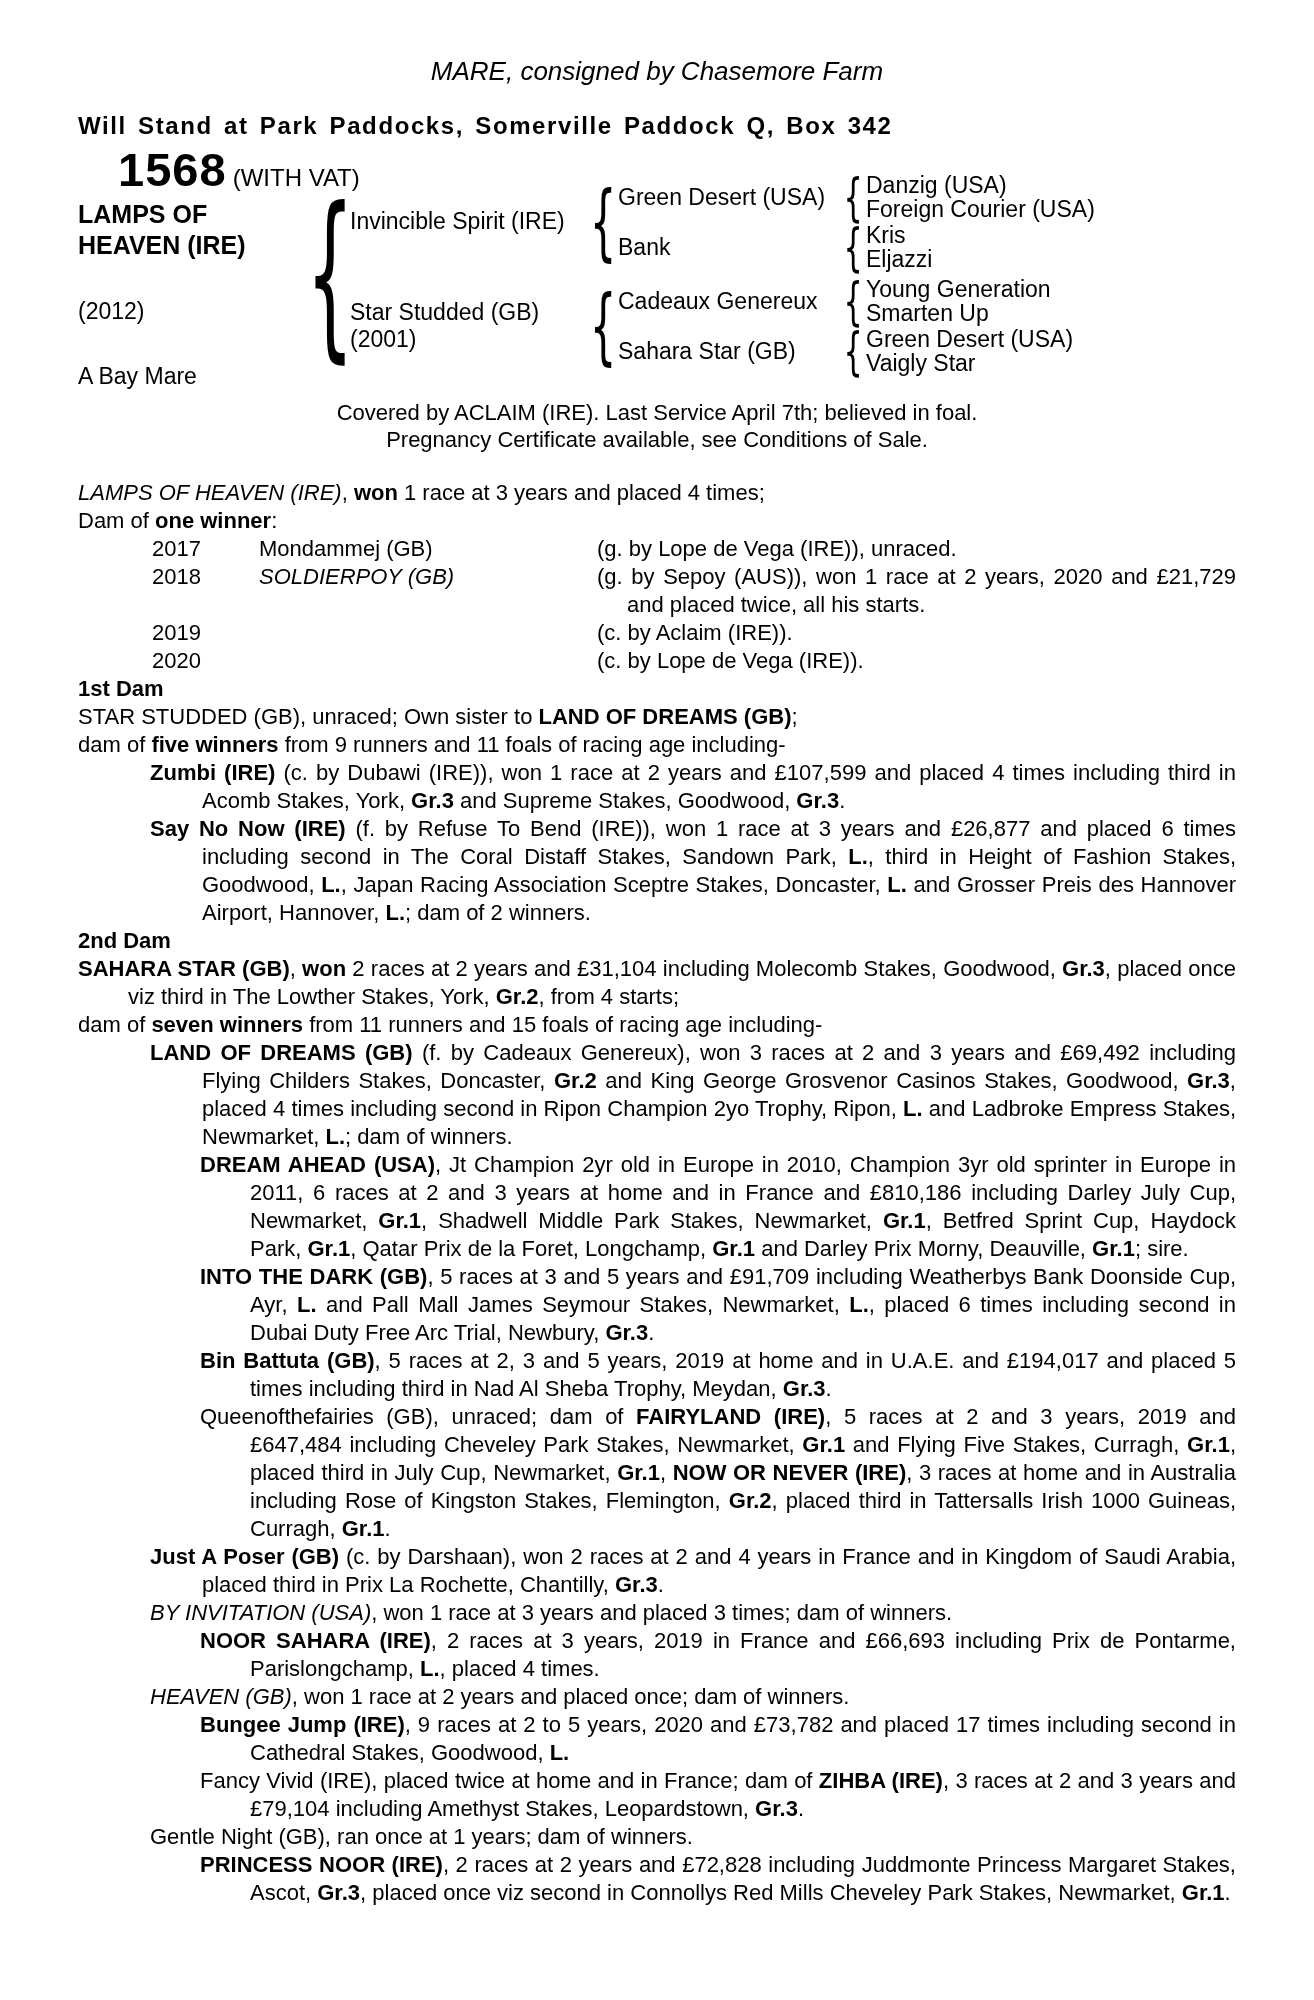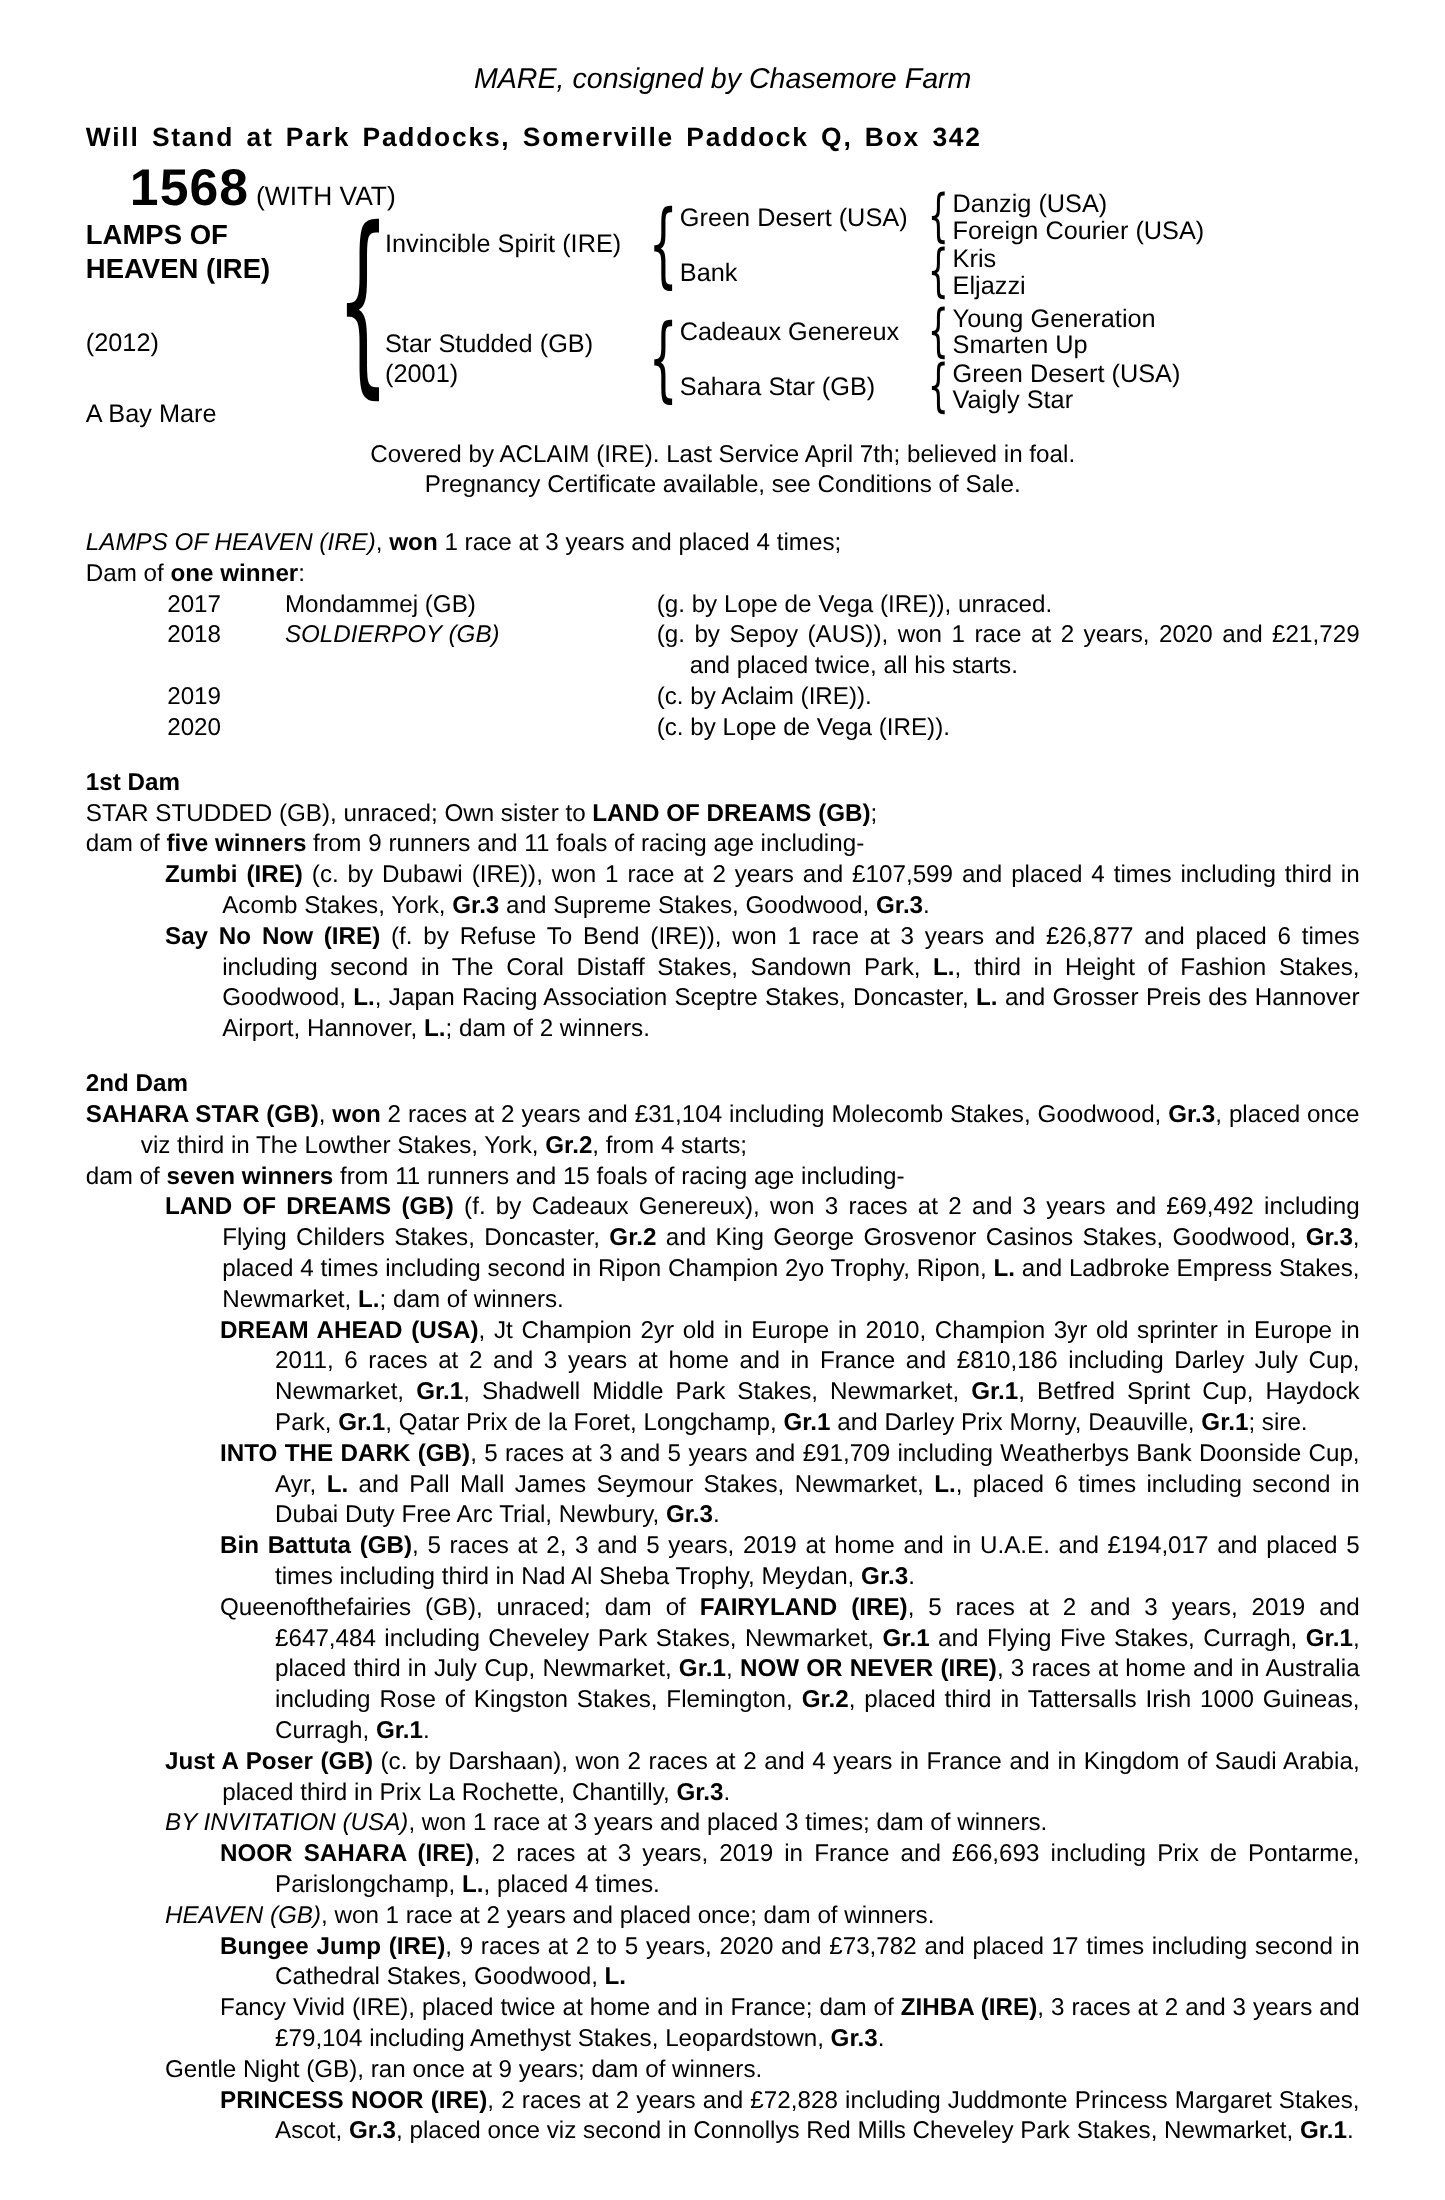--- a/index.html
+++ b/index.html
@@ -59,21 +59,21 @@
   .para{margin:0;}
   .l0{padding-left:50px;text-indent:-50px;}
   .l1{padding-left:124px;text-indent:-52px;}
   .l2{padding-left:172px;text-indent:-50px;}
 
   .produce .prow{display:flex;gap:16px;}
   .pr-year{flex:0 0 91px;margin-left:74px;}
   .pr-name{flex:0 0 322px;}
   .pr-desc{flex:1;text-align:justify;padding-left:30px;text-indent:-30px;}
 
-  .section-heading{font-weight:bold;margin-top:22px;}
+  .section-heading{font-weight:bold;}
 </style>
 </head>
 <body>
 
 <div class="page">
 
   <div class="title">MARE, consigned by Chasemore Farm</div>
 
   <div class="stand">Will Stand at Park Paddocks, Somerville Paddock Q, Box 342</div>
 
@@ -192,17 +192,17 @@
       <div class="para just l2"><span class="b">DREAM AHEAD (USA)</span><span>, Jt Champion 2yr old in Europe in 2010, Champion 3yr old sprinter in Europe in 2011, 6 races at 2 and 3 years at home and in France and £810,186 including Darley July Cup, Newmarket, </span><span class="b">Gr.1</span><span>, Shadwell Middle Park Stakes, Newmarket, </span><span class="b">Gr.1</span><span>, Betfred Sprint Cup, Haydock Park, </span><span class="b">Gr.1</span><span>, Qatar Prix de la Foret, Longchamp, </span><span class="b">Gr.1</span><span> and Darley Prix Morny, Deauville, </span><span class="b">Gr.1</span><span>; sire.</span></div>
       <div class="para just l2"><span class="b">INTO THE DARK (GB)</span><span>, 5 races at 3 and 5 years and £91,709 including Weatherbys Bank Doonside Cup, Ayr, </span><span class="b">L.</span><span> and Pall Mall James Seymour Stakes, Newmarket, </span><span class="b">L.</span><span>, placed 6 times including second in Dubai Duty Free Arc Trial, Newbury, </span><span class="b">Gr.3</span><span>.</span></div>
       <div class="para just l2"><span class="b">Bin Battuta (GB)</span><span>, 5 races at 2, 3 and 5 years, 2019 at home and in U.A.E. and £194,017 and placed 5 times including third in Nad Al Sheba Trophy, Meydan, </span><span class="b">Gr.3</span><span>.</span></div>
       <div class="para just l2"><span>Queenofthefairies (GB), unraced; dam of </span><span class="b">FAIRYLAND (IRE)</span><span>, 5 races at 2 and 3 years, 2019 and £647,484 including Cheveley Park Stakes, Newmarket, </span><span class="b">Gr.1</span><span> and Flying Five Stakes, Curragh, </span><span class="b">Gr.1</span><span>, placed third in July Cup, Newmarket, </span><span class="b">Gr.1</span><span>, </span><span class="b">NOW OR NEVER (IRE)</span><span>, 3 races at home and in Australia including Rose of Kingston Stakes, Flemington, </span><span class="b">Gr.2</span><span>, placed third in Tattersalls Irish 1000 Guineas, Curragh, </span><span class="b">Gr.1</span><span>.</span></div>
       <div class="para just l1"><span class="b">Just A Poser (GB)</span><span> (c. by Darshaan), won 2 races at 2 and 4 years in France and in Kingdom of Saudi Arabia, placed third in Prix La Rochette, Chantilly, </span><span class="b">Gr.3</span><span>.</span></div>
       <div class="para just l1"><span class="i">BY INVITATION (USA)</span><span>, won 1 race at 3 years and placed 3 times; dam of winners.</span></div>
       <div class="para just l2"><span class="b">NOOR SAHARA (IRE)</span><span>, 2 races at 3 years, 2019 in France and £66,693 including Prix de Pontarme, Parislongchamp, </span><span class="b">L.</span><span>, placed 4 times.</span></div>
       <div class="para just l1"><span class="i">HEAVEN (GB)</span><span>, won 1 race at 2 years and placed once; dam of winners.</span></div>
       <div class="para just l2"><span class="b">Bungee Jump (IRE)</span><span>, 9 races at 2 to 5 years, 2020 and £73,782 and placed 17 times including second in Cathedral Stakes, Goodwood, </span><span class="b">L.</span></div>
       <div class="para just l2"><span>Fancy Vivid (IRE), placed twice at home and in France; dam of </span><span class="b">ZIHBA (IRE)</span><span>, 3 races at 2 and 3 years and £79,104 including Amethyst Stakes, Leopardstown, </span><span class="b">Gr.3</span><span>.</span></div>
-      <div class="para just l1"><span>Gentle Night (GB), ran once at 9 years; dam of winners.</span></div>
+      <div class="para just l1"><span>Gentle Night (GB), ran once at 1 years; dam of winners.</span></div>
       <div class="para just l2"><span class="b">PRINCESS NOOR (IRE)</span><span>, 2 races at 2 years and £72,828 including Juddmonte Princess Margaret Stakes, Ascot, </span><span class="b">Gr.3</span><span>, placed once viz second in Connollys Red Mills Cheveley Park Stakes, Newmarket, </span><span class="b">Gr.1</span><span>.</span></div>
     </div>
 
 </div>
 
 </body></html>

